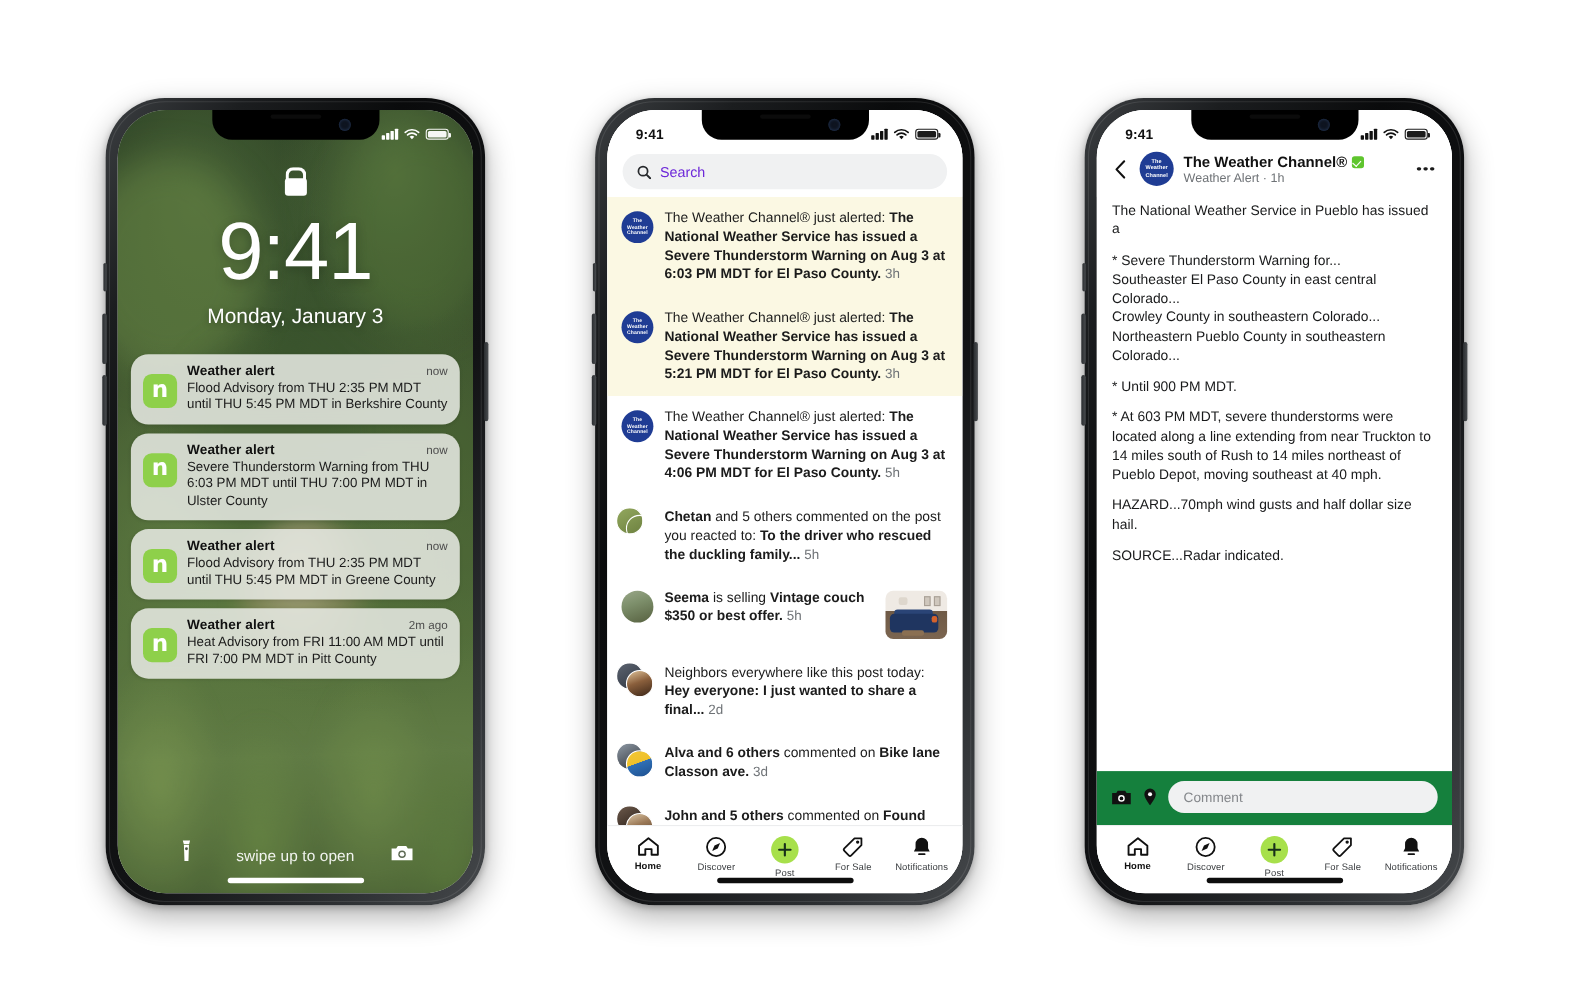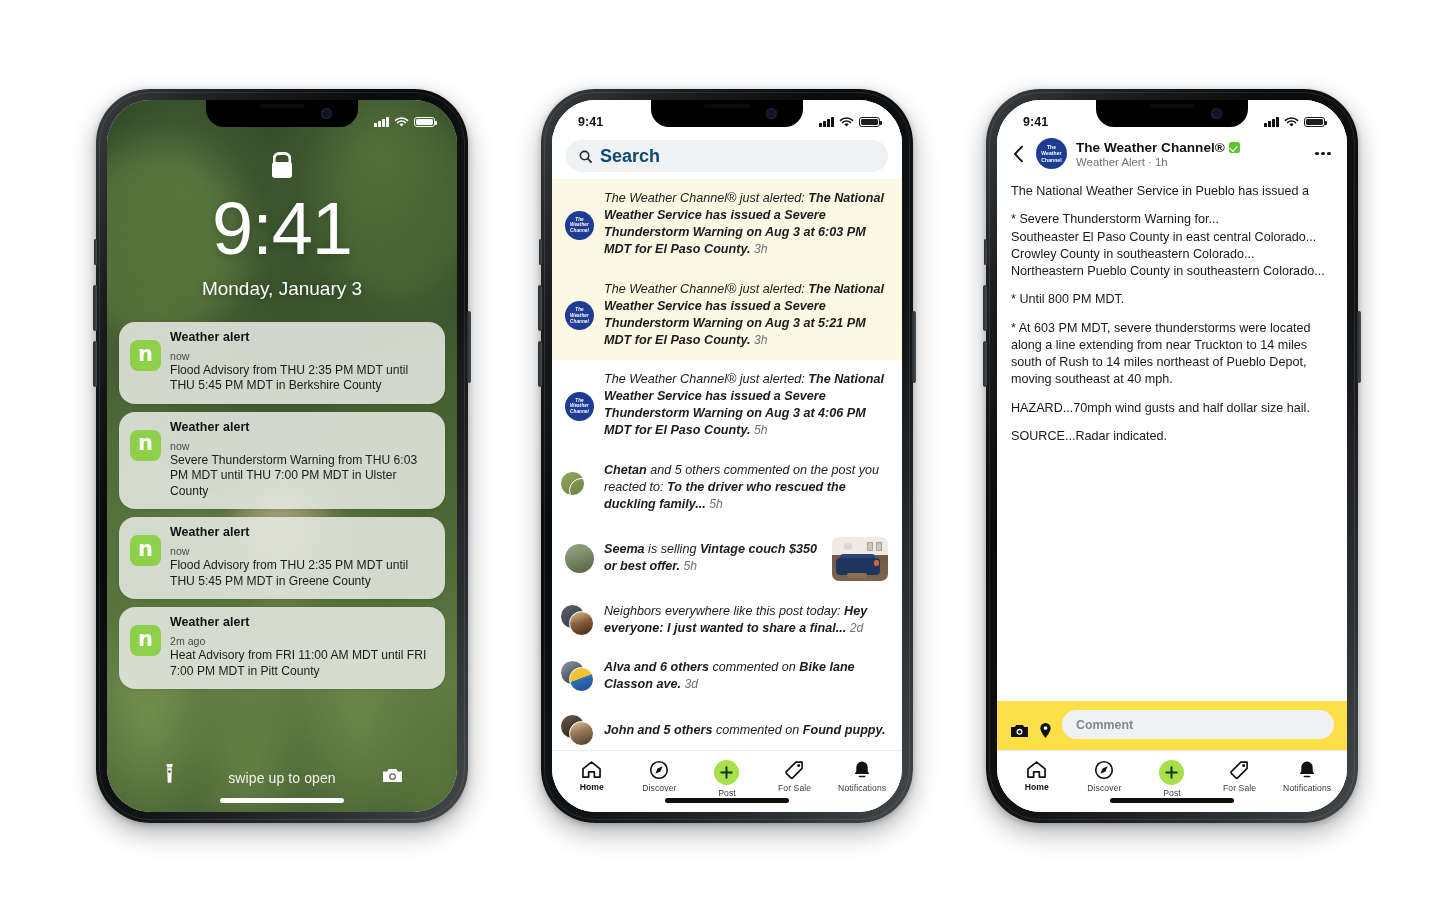--- a/index.html
+++ b/index.html
@@ -8,21 +8,21 @@
     width: 1430px; height: 913px;
     background: #ffffff;
     font-family: "Liberation Sans", sans-serif;
     overflow: hidden;
   }
   .stage { position: relative; width: 1430px; height: 913px; background:#fff; }
 
   
   .phone {
     position: absolute;
-    width: 372px; height: 734px;
+    width: 345px; height: 734px;
     border-radius: 54px;
     background: linear-gradient(122deg,#3c3f42 0%,#1b1d1f 16%,#0a0b0c 34%,#121315 60%,#2e3134 84%,#45484b 100%);
     padding: 11px;
     box-shadow: 0 10px 26px rgba(0,0,0,.30), 0 2px 6px rgba(0,0,0,.22);
   }
   .phone::after{
     content:""; position:absolute; inset:3px; border-radius:51px;
     border:1px solid rgba(255,255,255,.10); pointer-events:none;
   }
   .screen {
@@ -123,21 +123,21 @@
   .nd-icon{
     width:31px;height:31px;flex:0 0 31px;border-radius:8px;
     background:#8ED04A; position:relative; margin-top:10px;
   }
   .nd-icon::before{
     content:"n"; position:absolute; inset:0; color:#fff; font-size:21px;
     font-weight:700; display:flex; align-items:center; justify-content:center;
     font-family:"DejaVu Sans", sans-serif; line-height:1; padding-bottom:3px;
   }
   .nf-body{ flex:1; min-width:0; }
-  .nf-top{ display:flex; align-items:baseline; justify-content:space-between; gap:6px;flex-direction:column; }
+  .nf-top{ display:flex; align-items:baseline; justify-content:space-between; gap:6px; }
   .nf-title{ font-size:12.4px; font-weight:700; color:#101010; letter-spacing:.1px; }
   .nf-time{ font-size:10.6px; color:#4c4c4c; white-space:nowrap; }
   .nf-text{ font-size:12.1px; color:#1b1b1b; line-height:1.28; margin-top:1px; }
 
   .lock-bottom{ position:absolute; left:0; right:0; bottom:26px; z-index:14; }
   .lock-hint{ text-align:center; color:rgba(255,255,255,.92); font-size:14px; letter-spacing:.1px; }
   .torch, .lockcam{
     position:absolute; bottom:2px; color:#fff; display:flex; align-items:center; justify-content:center;
   }
   .torch{ left:56px; } .lockcam{ right:54px; }
@@ -148,23 +148,23 @@
   .home-ind.dk{ background:#0d0d0d; }
 
   
   #phone2{ left: 541px; top: 89px; }
   .app{ position:absolute; inset:0; background:#fff; display:flex; flex-direction:column; }
   .app-top{ padding:40px 14px 7px 14px; background:#fff; flex:0 0 auto; }
   .searchbar{
     height:32px; border-radius:17px; background:#F0F1F2; display:flex; align-items:center;
     gap:8px; padding:0 13px;
   }
-  .searchbar .ph{ font-size:18px; color:#0c4a6e;font-weight:bold; }
+  .searchbar .ph{ font-size:13px; color:#6d28d9; }
   .feed{ flex:1; overflow:hidden; }
-  .row{ display:flex; gap:10px; padding:11px 14px 11px 13px; align-items:center;font-style:italic; }
+  .row{ display:flex; gap:10px; padding:11px 14px 11px 13px; align-items:flex-start; }
   .row.unread{ background:#FBF8E3; }
   .row .txt{ flex:1; min-width:0; font-size:12.6px; line-height:1.36; color:#1b1b1b; }
   .row .txt b{ font-weight:700; }
   .row .time{ color:#6e7276; font-weight:400; font-size:12.2px; }
 
   .tw-av{
     width:29px;height:29px;flex:0 0 29px;border-radius:50%;background:#1F3C94;
     display:flex;align-items:center;justify-content:center;text-align:center;
     color:#fff;font-size:4.6px;line-height:1.22;font-weight:700;letter-spacing:.1px;margin-top:2px;
   }
@@ -222,23 +222,22 @@
   .verif::after{
     content:""; position:absolute; left:2.6px; top:2.2px; width:3.6px;height:6px;
     border:1.6px solid #fff; border-top:none; border-left:none; transform:rotate(42deg);
   }
   .det-sub{ font-size:11.4px; color:#6e7276; margin-top:1px; }
   .dots{ margin-left:auto; display:flex; gap:2.6px; align-items:center; padding-right:2px;}
   .dots i{ width:3.6px;height:3.6px;border-radius:50%;background:#1b1b1b;display:block; }
   .det-body{ flex:1; overflow:hidden; padding:4px 14px 0 14px; }
   .det-body p{ font-size:12.6px; line-height:1.37; color:#18191a; margin-bottom:11px; }
   .commentbar{
-    flex:0 0 auto; display:flex; align-items:flex-end; gap:10px; padding:9px 13px 11px 13px;
-    background:#fde047;
-    font-weight:bold;
+    flex:0 0 auto; display:flex; align-items:center; gap:10px; padding:9px 13px 11px 13px;
+    background:#15803d;
   }
   .cinput{
     flex:1; height:29px; border-radius:15px; background:#F0F1F2; display:flex; align-items:center;
     padding:0 14px; font-size:12.4px; color:#84878b;
   }
   svg{ display:block; }
 </style>
 </head>
 <body>
 
@@ -574,21 +573,21 @@
               <i></i>
             </span>
         </div>
 
         <div class="det-body">
           <p>The National Weather Service in Pueblo has issued a</p>
           <p style="white-space:pre-line;">* Severe Thunderstorm Warning for...
 Southeaster El Paso County in east central Colorado...
 Crowley County in southeastern Colorado...
 Northeastern Pueblo County in southeastern Colorado...</p>
-          <p>* Until 800 PM MDT.</p>
+          <p>* Until 900 PM MDT.</p>
           <p>* At 603 PM MDT, severe thunderstorms were located along a line extending from near Truckton to 14 miles south of Rush to 14 miles northeast of Pueblo Depot, moving southeast at 40 mph.</p>
           <p>HAZARD...70mph wind gusts and half dollar size hail.</p>
           <p>SOURCE...Radar indicated.</p>
         </div>
 
         <div class="commentbar">
           <span>
             <svg width="19" height="16" viewBox="0 0 20 17">
               <path d="M1 4.2h4l1.4-2.1h7.2L15 4.2h4V15H1V4.2z" fill="#111"></path>
               <circle cx="10" cy="9.4" r="3.2" fill="#fff"></circle>

